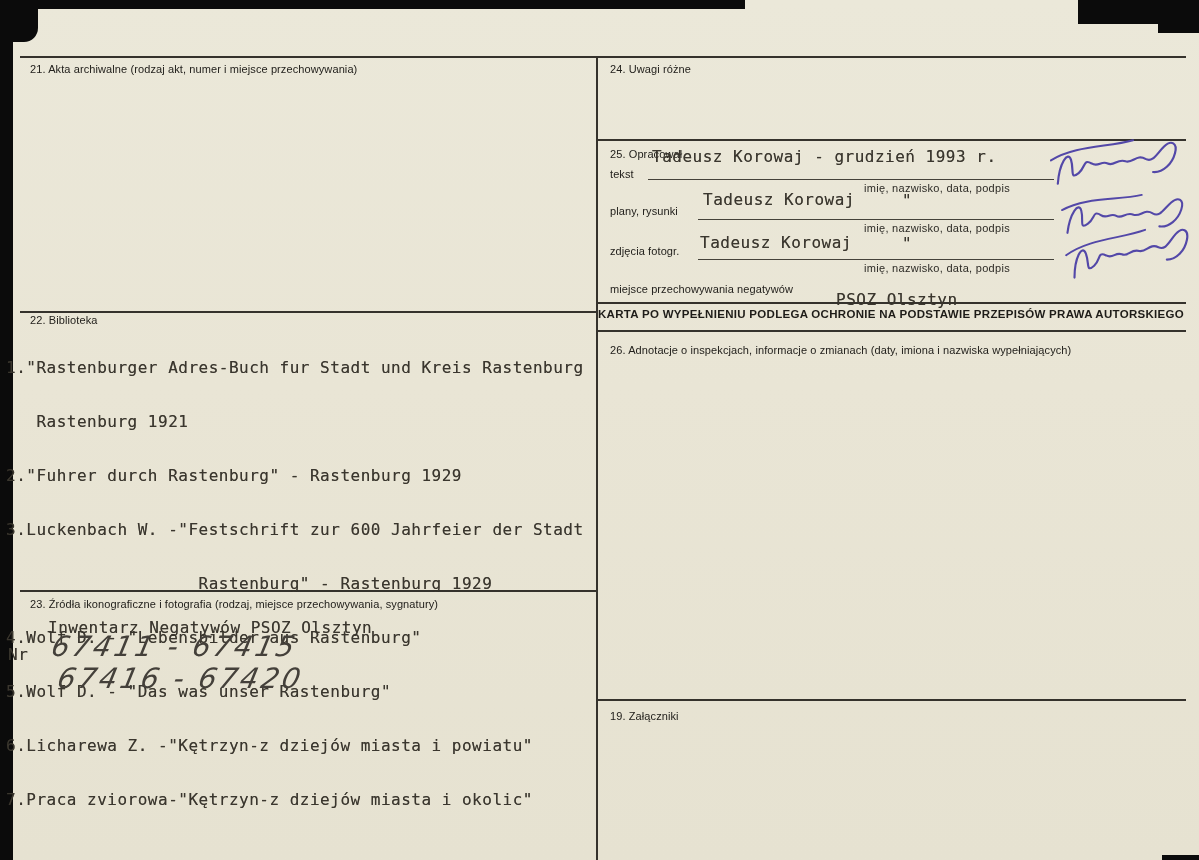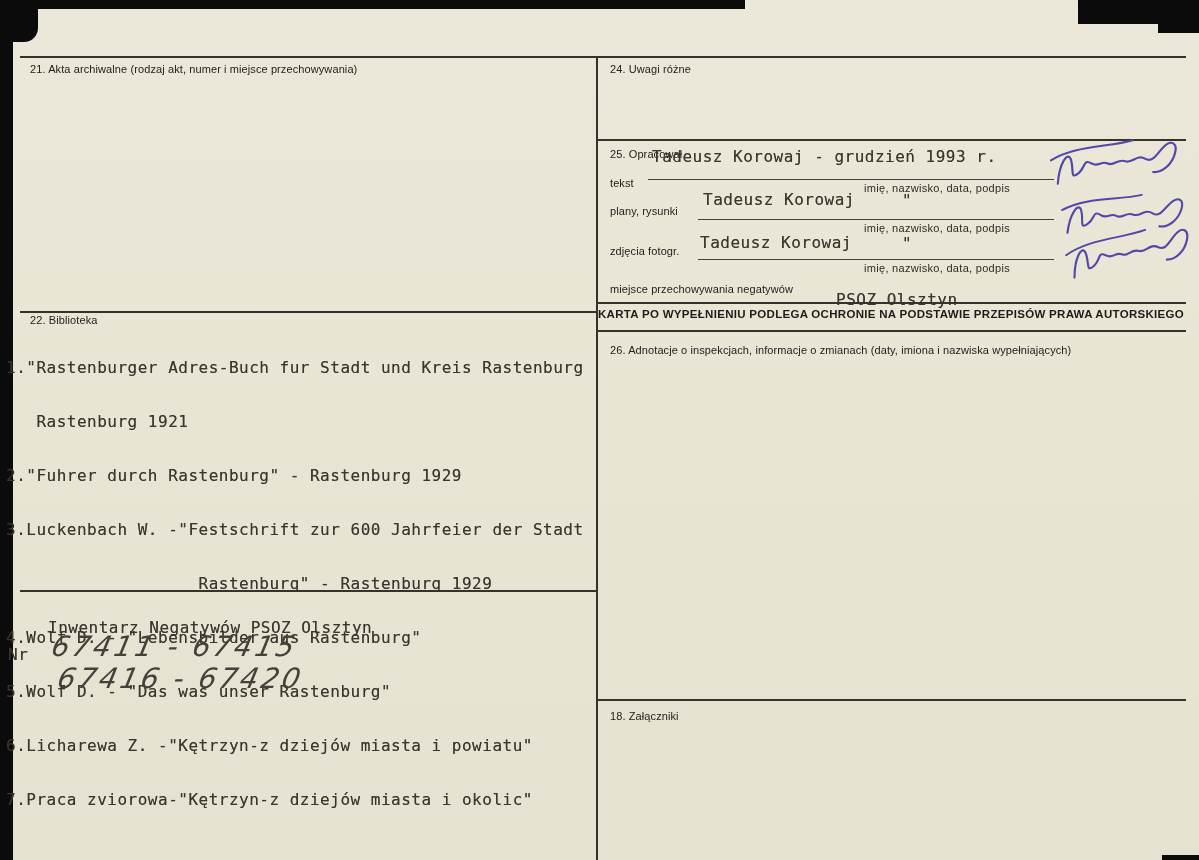--- a/index.html
+++ b/index.html
@@ -71,31 +71,32 @@
     <div class="typed-line">4.Wolf D. - "Lebensbilder aus Rastenburg"</div>
     <div class="typed-line">5.Wolf D. - "Das was unser Rastenburg"</div>
     <div class="typed-line">6.Licharewa Z. -"Kętrzyn-z dziejów miasta i powiatu"</div>
     <div class="typed-line">7.Praca zviorowa-"Kętrzyn-z dziejów miasta i okolic"</div>
     
     
     
     
   </div>
 
+  <div class="label" style="left:30px;top:598px;">23. Źródła ikonograficzne i fotografia (rodzaj, miejsce przechowywania, sygnatury)</div>
   <div class="typed" style="left:8px;top:618px;margin-left:40px;">Inwentarz Negatywów PSOZ Olsztyn</div>
   <div class="typed" style="left:8px;top:645px;">Nr</div>
   <div class="handwriting" style="left:52px;top:630px;">67411 - 67415</div>
   <div class="handwriting" style="left:58px;top:662px;">67416 - 67420</div>
 
   <div class="label" style="left:610px;top:63px;">24. Uwagi różne</div>
 
   <div class="label" style="left:610px;top:148px;">25. Opracował</div>
 
   <div class="typed" style="left:652px;top:147px;text-align:center;">Tadeusz Korowaj - grudzień 1993 r.</div>
-  <div class="label" style="left:610px;top:177px;">tekst</div>
+  <div class="label" style="left:610px;top:168px;">tekst</div>
   <div class="thinline" style="left:648px;top:179px;width:406px;"></div>
   <div class="caption" style="left:790px;top:182px;">imię, nazwisko, data, podpis</div>
 
   <div class="typed" style="left:703px;top:190px;">Tadeusz Korowaj</div>
   <div class="typed" style="left:902px;top:191px;">"</div>
   <div class="label" style="left:610px;top:205px;">plany, rysunki</div>
   <div class="thinline" style="left:698px;top:219px;width:356px;"></div>
   <div class="caption" style="left:790px;top:222px;">imię, nazwisko, data, podpis</div>
 
   <div class="typed" style="left:700px;top:233px;">Tadeusz Korowaj</div>
@@ -103,21 +104,21 @@
   <div class="label" style="left:610px;top:245px;">zdjęcia fotogr.</div>
   <div class="thinline" style="left:698px;top:259px;width:356px;"></div>
   <div class="caption" style="left:790px;top:262px;">imię, nazwisko, data, podpis</div>
 
   <div class="typed" style="left:836px;top:270px;margin-top:20px;">PSOZ Olsztyn</div>
   <div class="label" style="left:610px;top:283px;">miejsce przechowywania negatywów</div>
 
   <div class="notice">KARTA PO WYPEŁNIENIU PODLEGA OCHRONIE NA PODSTAWIE PRZEPISÓW PRAWA AUTORSKIEGO</div>
 
   <div class="label" style="left:610px;top:344px;">26. Adnotacje o inspekcjach, informacje o zmianach (daty, imiona i nazwiska wypełniających)</div>
-  <div class="label" style="left:610px;top:710px;">18. Załączniki</div>
+  <div class="label" style="left:610px;top:710px;">19. Załączniki</div>
 
   <div class="signature" style="left:1050px;top:140px;transform:rotate(-7deg);">
     <svg width="140" height="50" viewBox="0 0 140 50">
       <path d="M6,36 C10,16 20,4 22,14 C24,24 18,34 28,28 C36,23 34,14 42,20 C48,25 52,18 58,22 C64,26 68,18 76,22 C83,25 88,16 96,22 C103,27 108,18 116,12 C124,6 130,10 126,20 C122,30 112,38 102,36" fill="none" stroke="#5348a8" stroke-width="2.2" stroke-linecap="round"></path>
       <path d="M2,12 C28,0 60,6 86,2" fill="none" stroke="#5348a8" stroke-width="2" stroke-linecap="round"></path>
     </svg>
   </div>
   <div class="signature" style="left:1058px;top:193px;transform:rotate(-4deg) scale(.96);">
     <svg width="140" height="50" viewBox="0 0 140 50">
       <path d="M6,36 C10,16 20,4 22,14 C24,24 18,34 28,28 C36,23 34,14 42,20 C48,25 52,18 58,22 C64,26 68,18 76,22 C83,25 88,16 96,22 C103,27 108,18 116,12 C124,6 130,10 126,20 C122,30 112,38 102,36" fill="none" stroke="#5348a8" stroke-width="2.2" stroke-linecap="round"></path>

